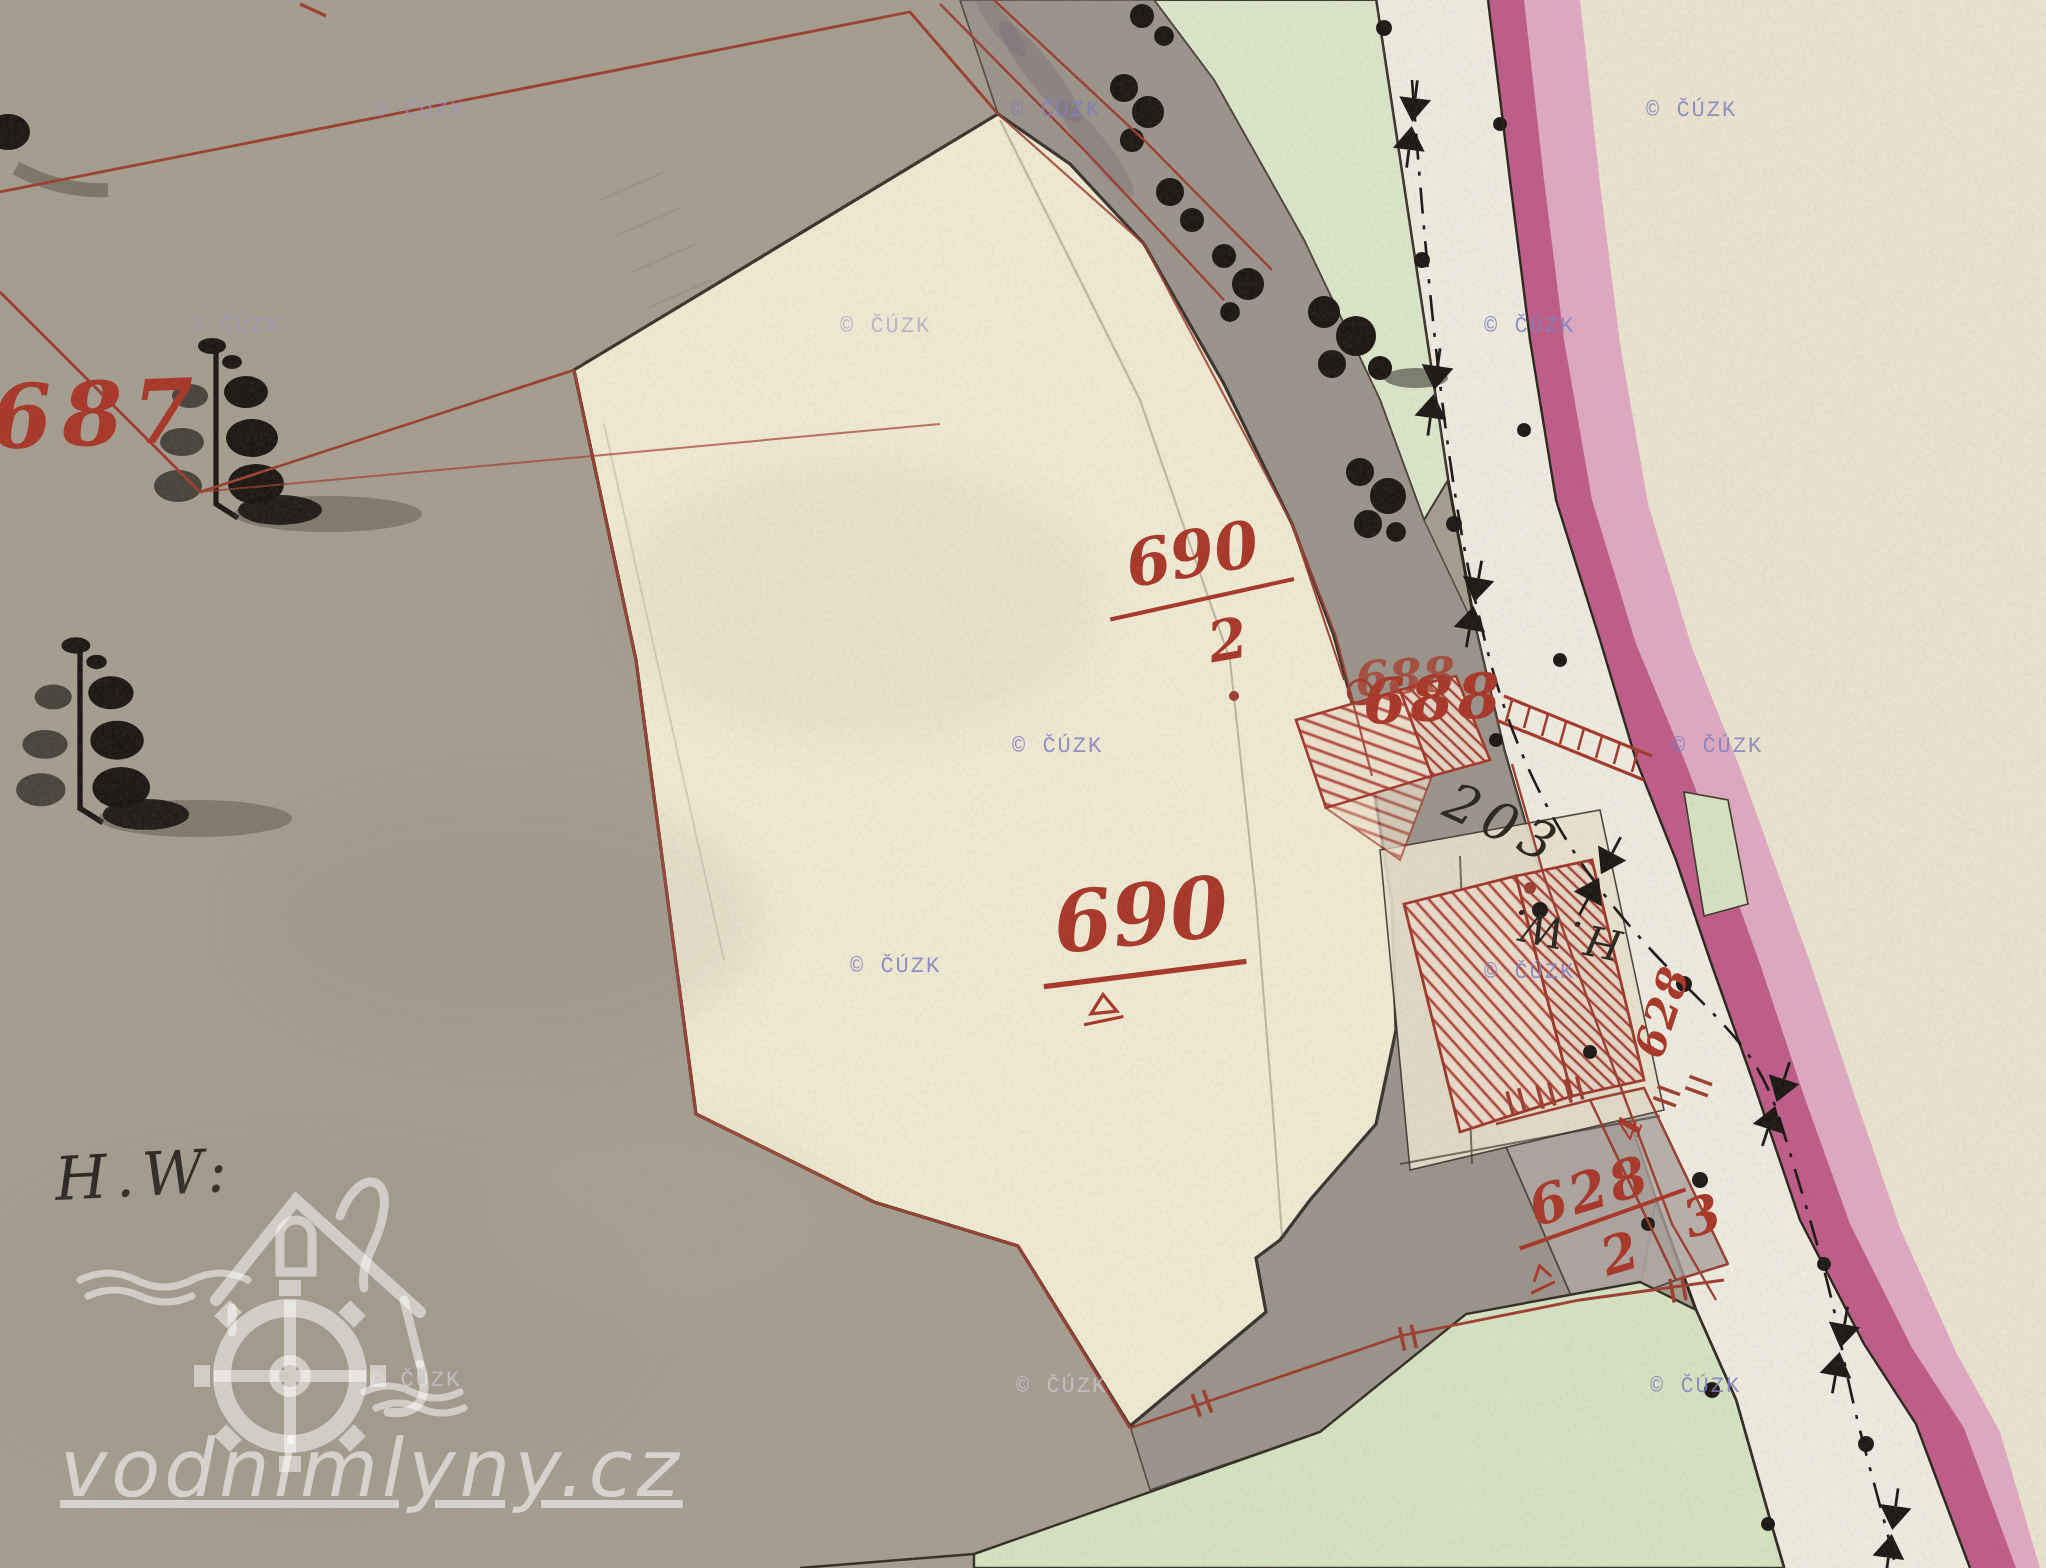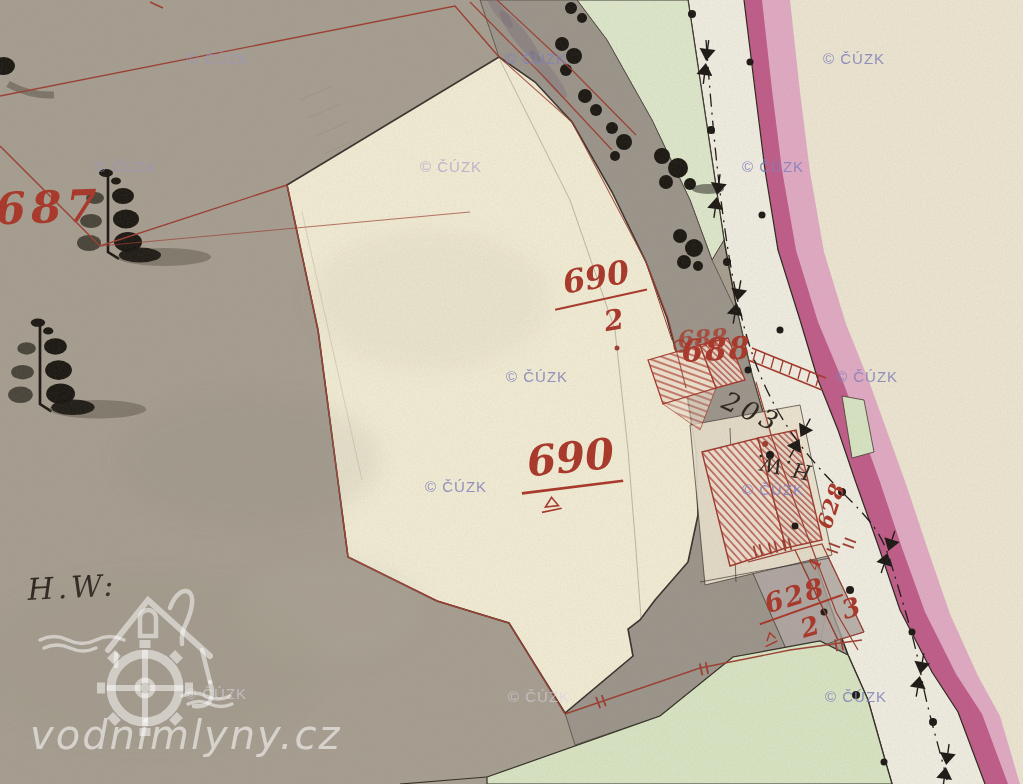--- a/index.html
+++ b/index.html
@@ -1,27 +1,27 @@
 <!DOCTYPE html>
 <html><head>
 <meta charset="utf-8">
 <style>
   html,body{margin:0;padding:0;background:#555;}
   #stage{position:relative;width:1023px;height:784px;overflow:hidden;
          font-family:"DejaVu Serif",serif;background:#a69e90;}
   #map-svg{position:absolute;left:0;top:0;}
-  .wm{position:absolute;font-family:Liberation Sans, sans-serif;font-size:15px;
+  .wm{position:absolute;font-family:Liberation Mono, monospace;font-size:11px;
       letter-spacing:1px;white-space:nowrap;pointer-events:none;}
   .wm.dark{color:#8080bb;opacity:.85;}
   .wm.mid{color:#9a93c5;opacity:.6;}
   .wm.light{color:#d6d2e2;opacity:.6;}
   #logo{position:absolute;left:18px;top:578px;width:300px;height:206px;pointer-events:none;}
   #logo-text{position:absolute;left:30px;top:712px;font-family:"DejaVu Sans",sans-serif;
       font-style:italic;font-weight:300;font-size:40px;letter-spacing:2px;
-      color:#ffffff;opacity:.55;pointer-events:none;}
+      color:#ffffff;opacity:.55;pointer-events:none;text-decoration:underline;}
   .red-label{fill:#a93325;font-weight:bold;font-style:italic;}
   .blk-label{fill:#26211a;font-style:italic;}
   text{user-select:none;}
 </style>
 </head>
 <body>
 
 <div id="stage">
 
 <svg id="map-svg" width="1023" height="784" viewBox="0 0 1023 784">

